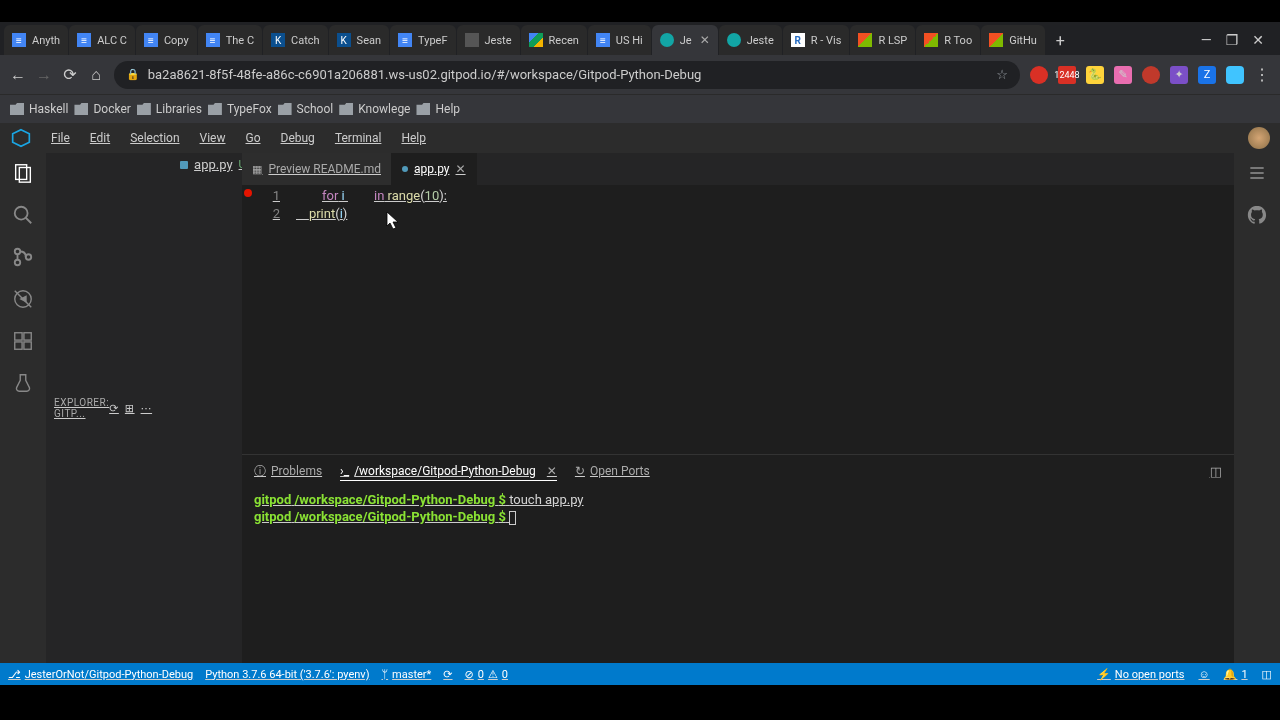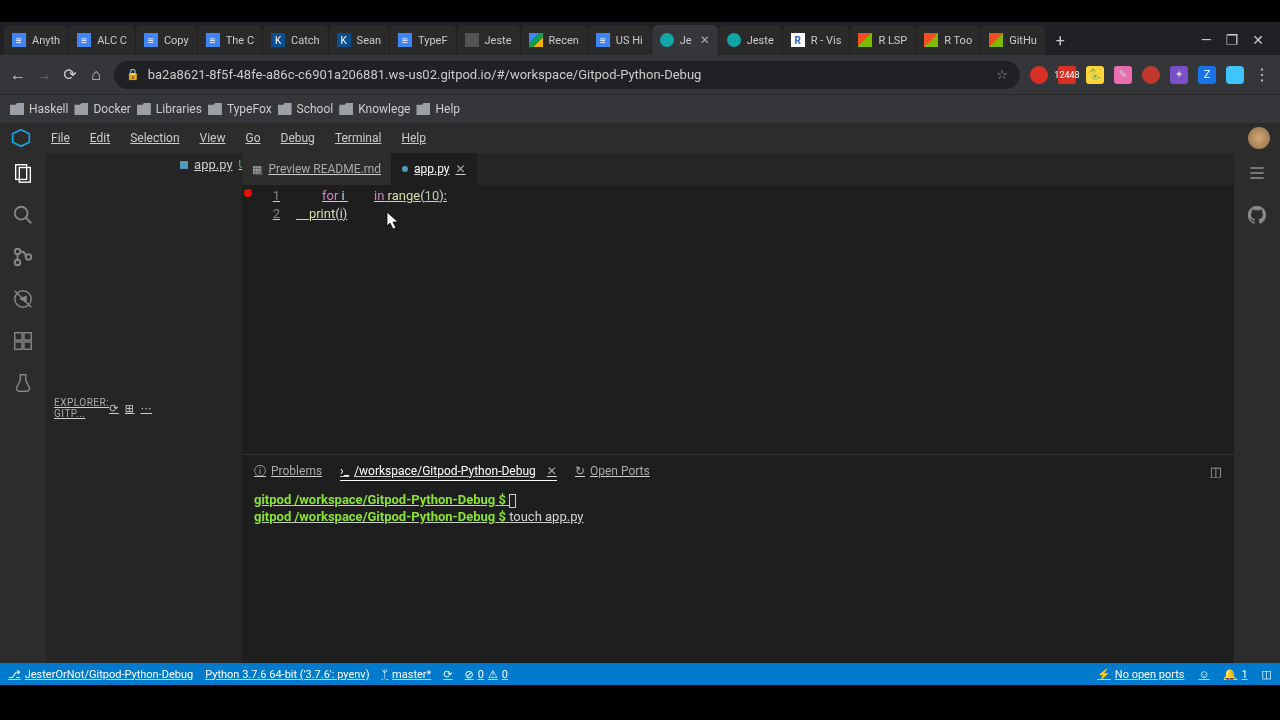--- a/index.html
+++ b/index.html
@@ -350,21 +350,21 @@
               <span>›_</span>
               <span>/workspace/Gitpod-Python-Debug</span>
               <span class="p-close" style="margin-left:6px">✕</span>
             </div>
           <div class="p-tab">
               <span>↻</span>
               <span>Open Ports</span>
             </div>
           <div class="panel-actions"><span>◫</span></div>
         </div>
-        <div class="term"><div><span class="t-user">gitpod</span> <span class="t-path">/workspace/Gitpod-Python-Debug</span> <span class="t-dollar">$</span> <span class="cursor-block"></span></div><div><span class="t-user">gitpod</span> <span class="t-path">/workspace/Gitpod-Python-Debug</span> <span class="t-dollar">$</span> <span class="t-cmd">touch app.py</span></div></div>
+        <div class="term"><div><span class="t-user">gitpod</span> <span class="t-path">/workspace/Gitpod-Python-Debug</span> <span class="t-dollar">$</span> <span class="t-cmd">touch app.py</span></div><div><span class="t-user">gitpod</span> <span class="t-path">/workspace/Gitpod-Python-Debug</span> <span class="t-dollar">$</span> <span class="cursor-block"></span></div></div>
       </div>
     </div>
 
     <div class="right-bar">
       <div class="act-ic">
           <svg width="20" height="20" viewBox="0 0 24 24" fill="none" stroke="currentColor" stroke-width="2">
             <line x1="4" y1="6" x2="20" y2="6"></line>
             <line x1="4" y1="12" x2="20" y2="12"></line>
             <line x1="4" y1="18" x2="20" y2="18"></line>
           </svg>

